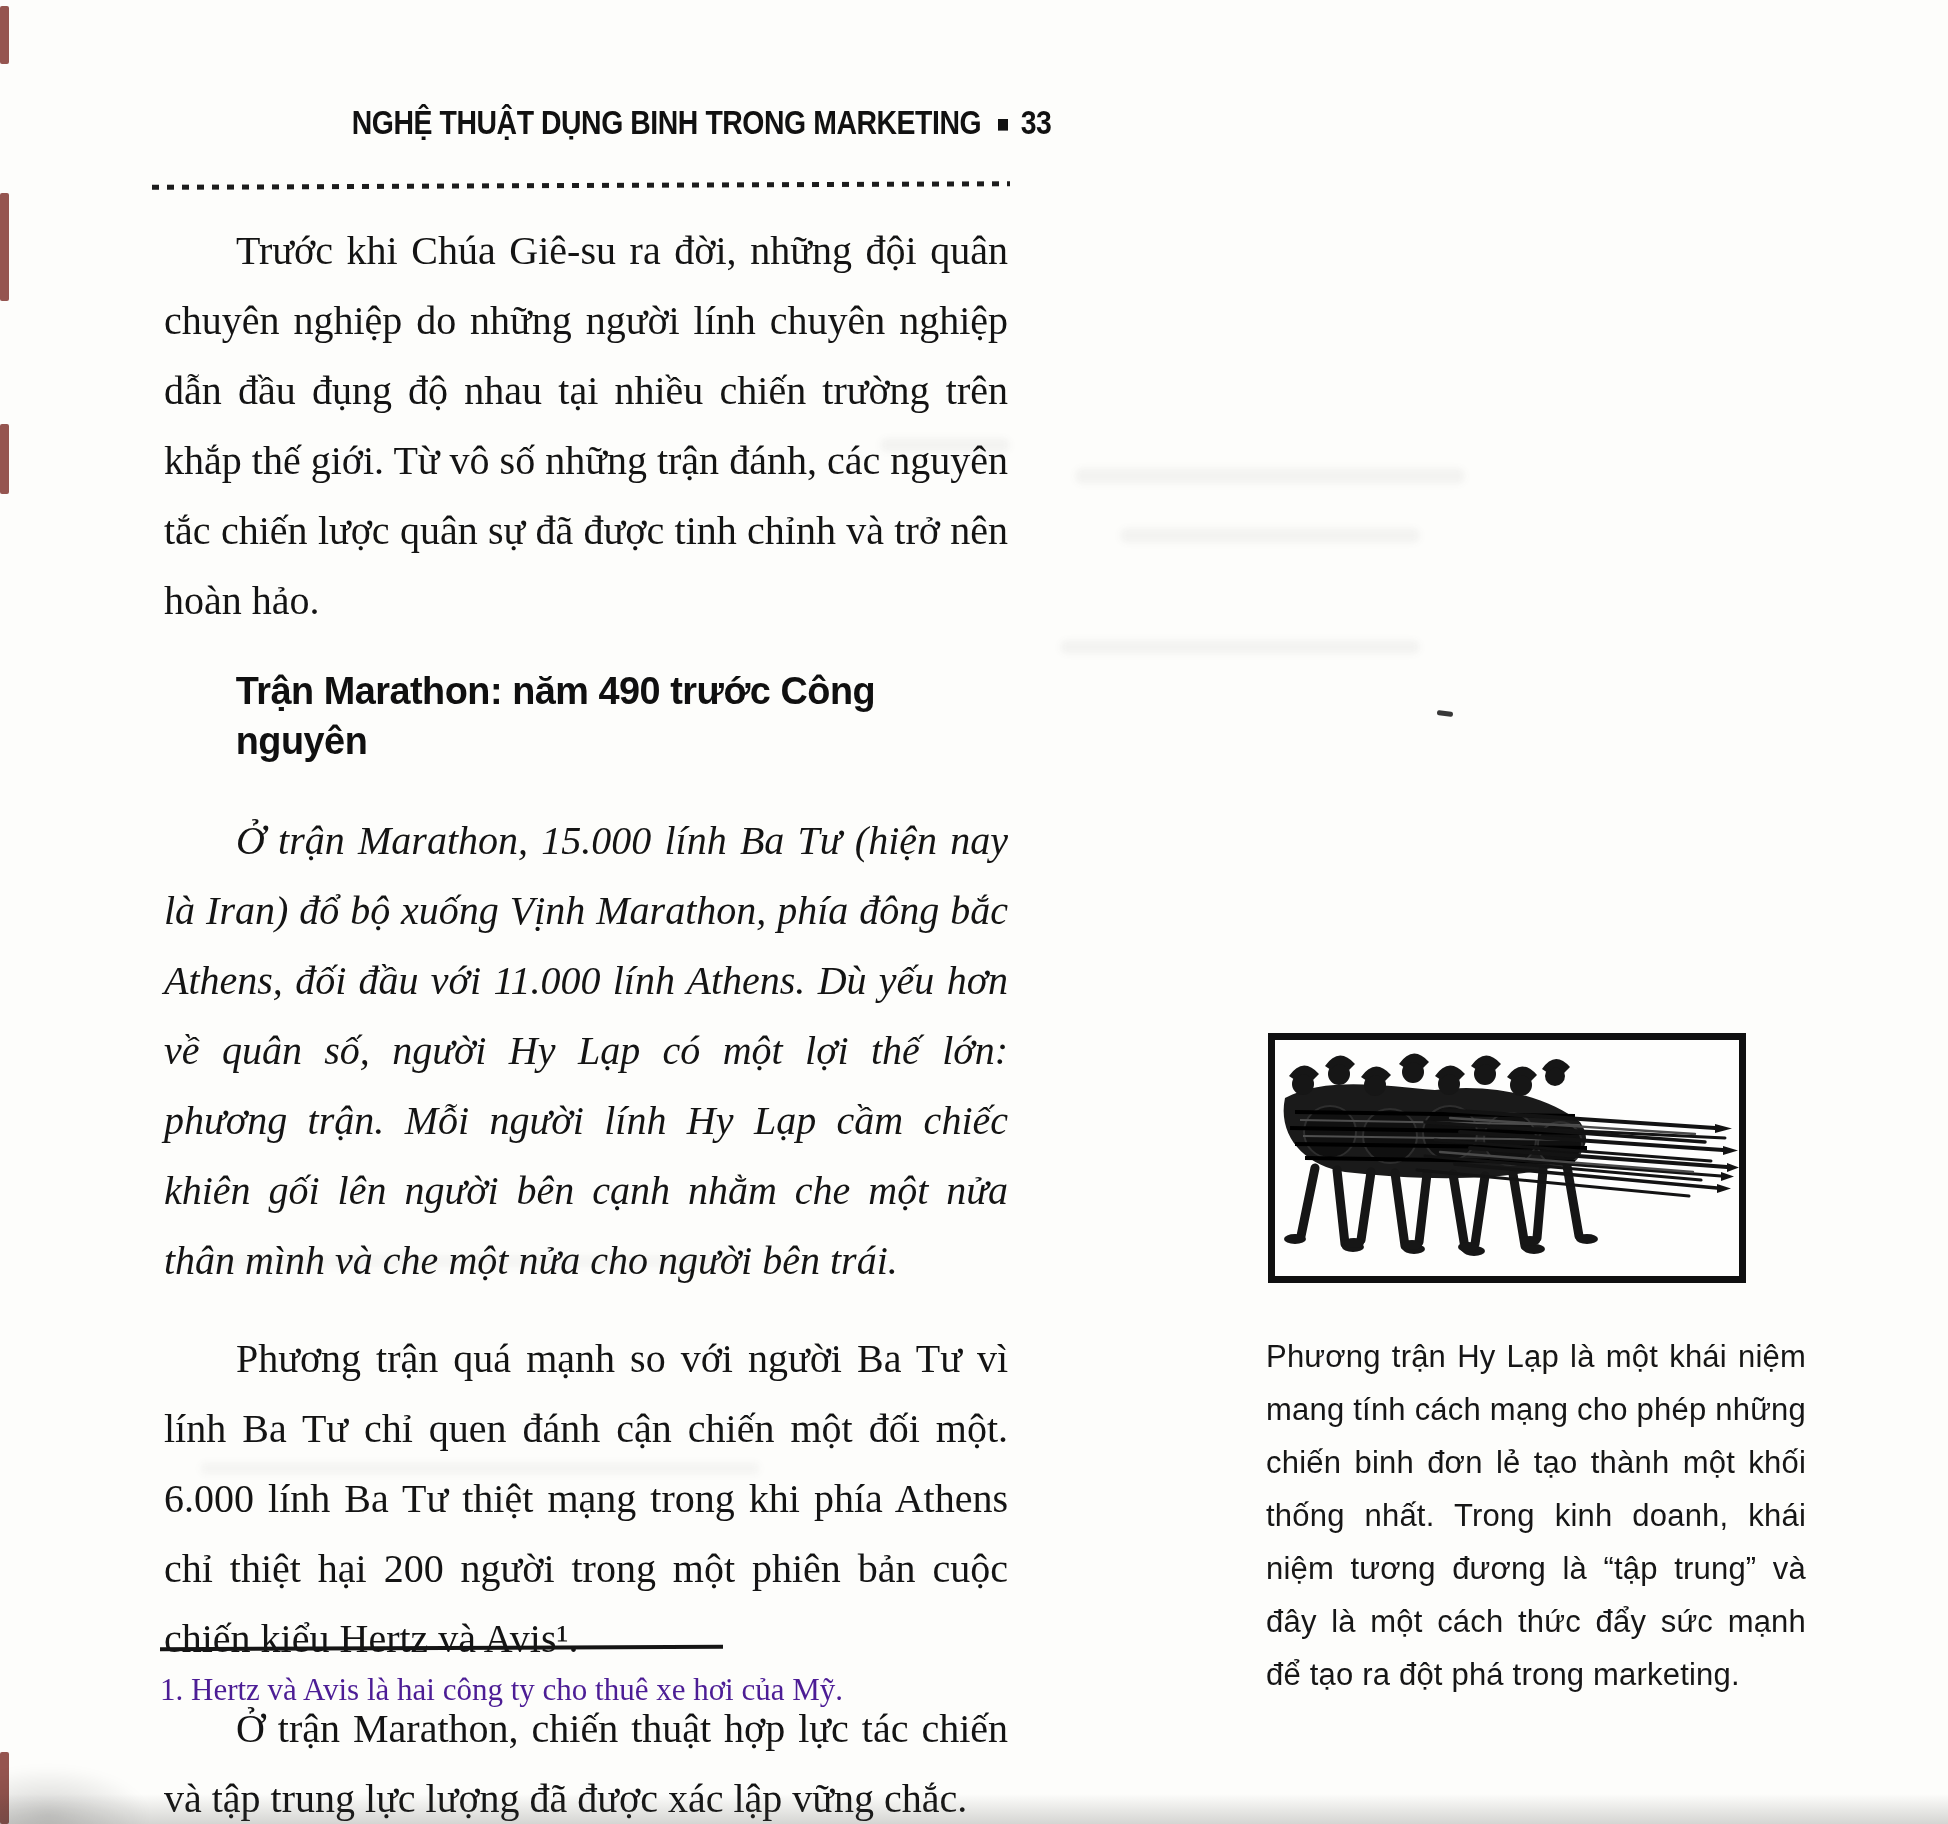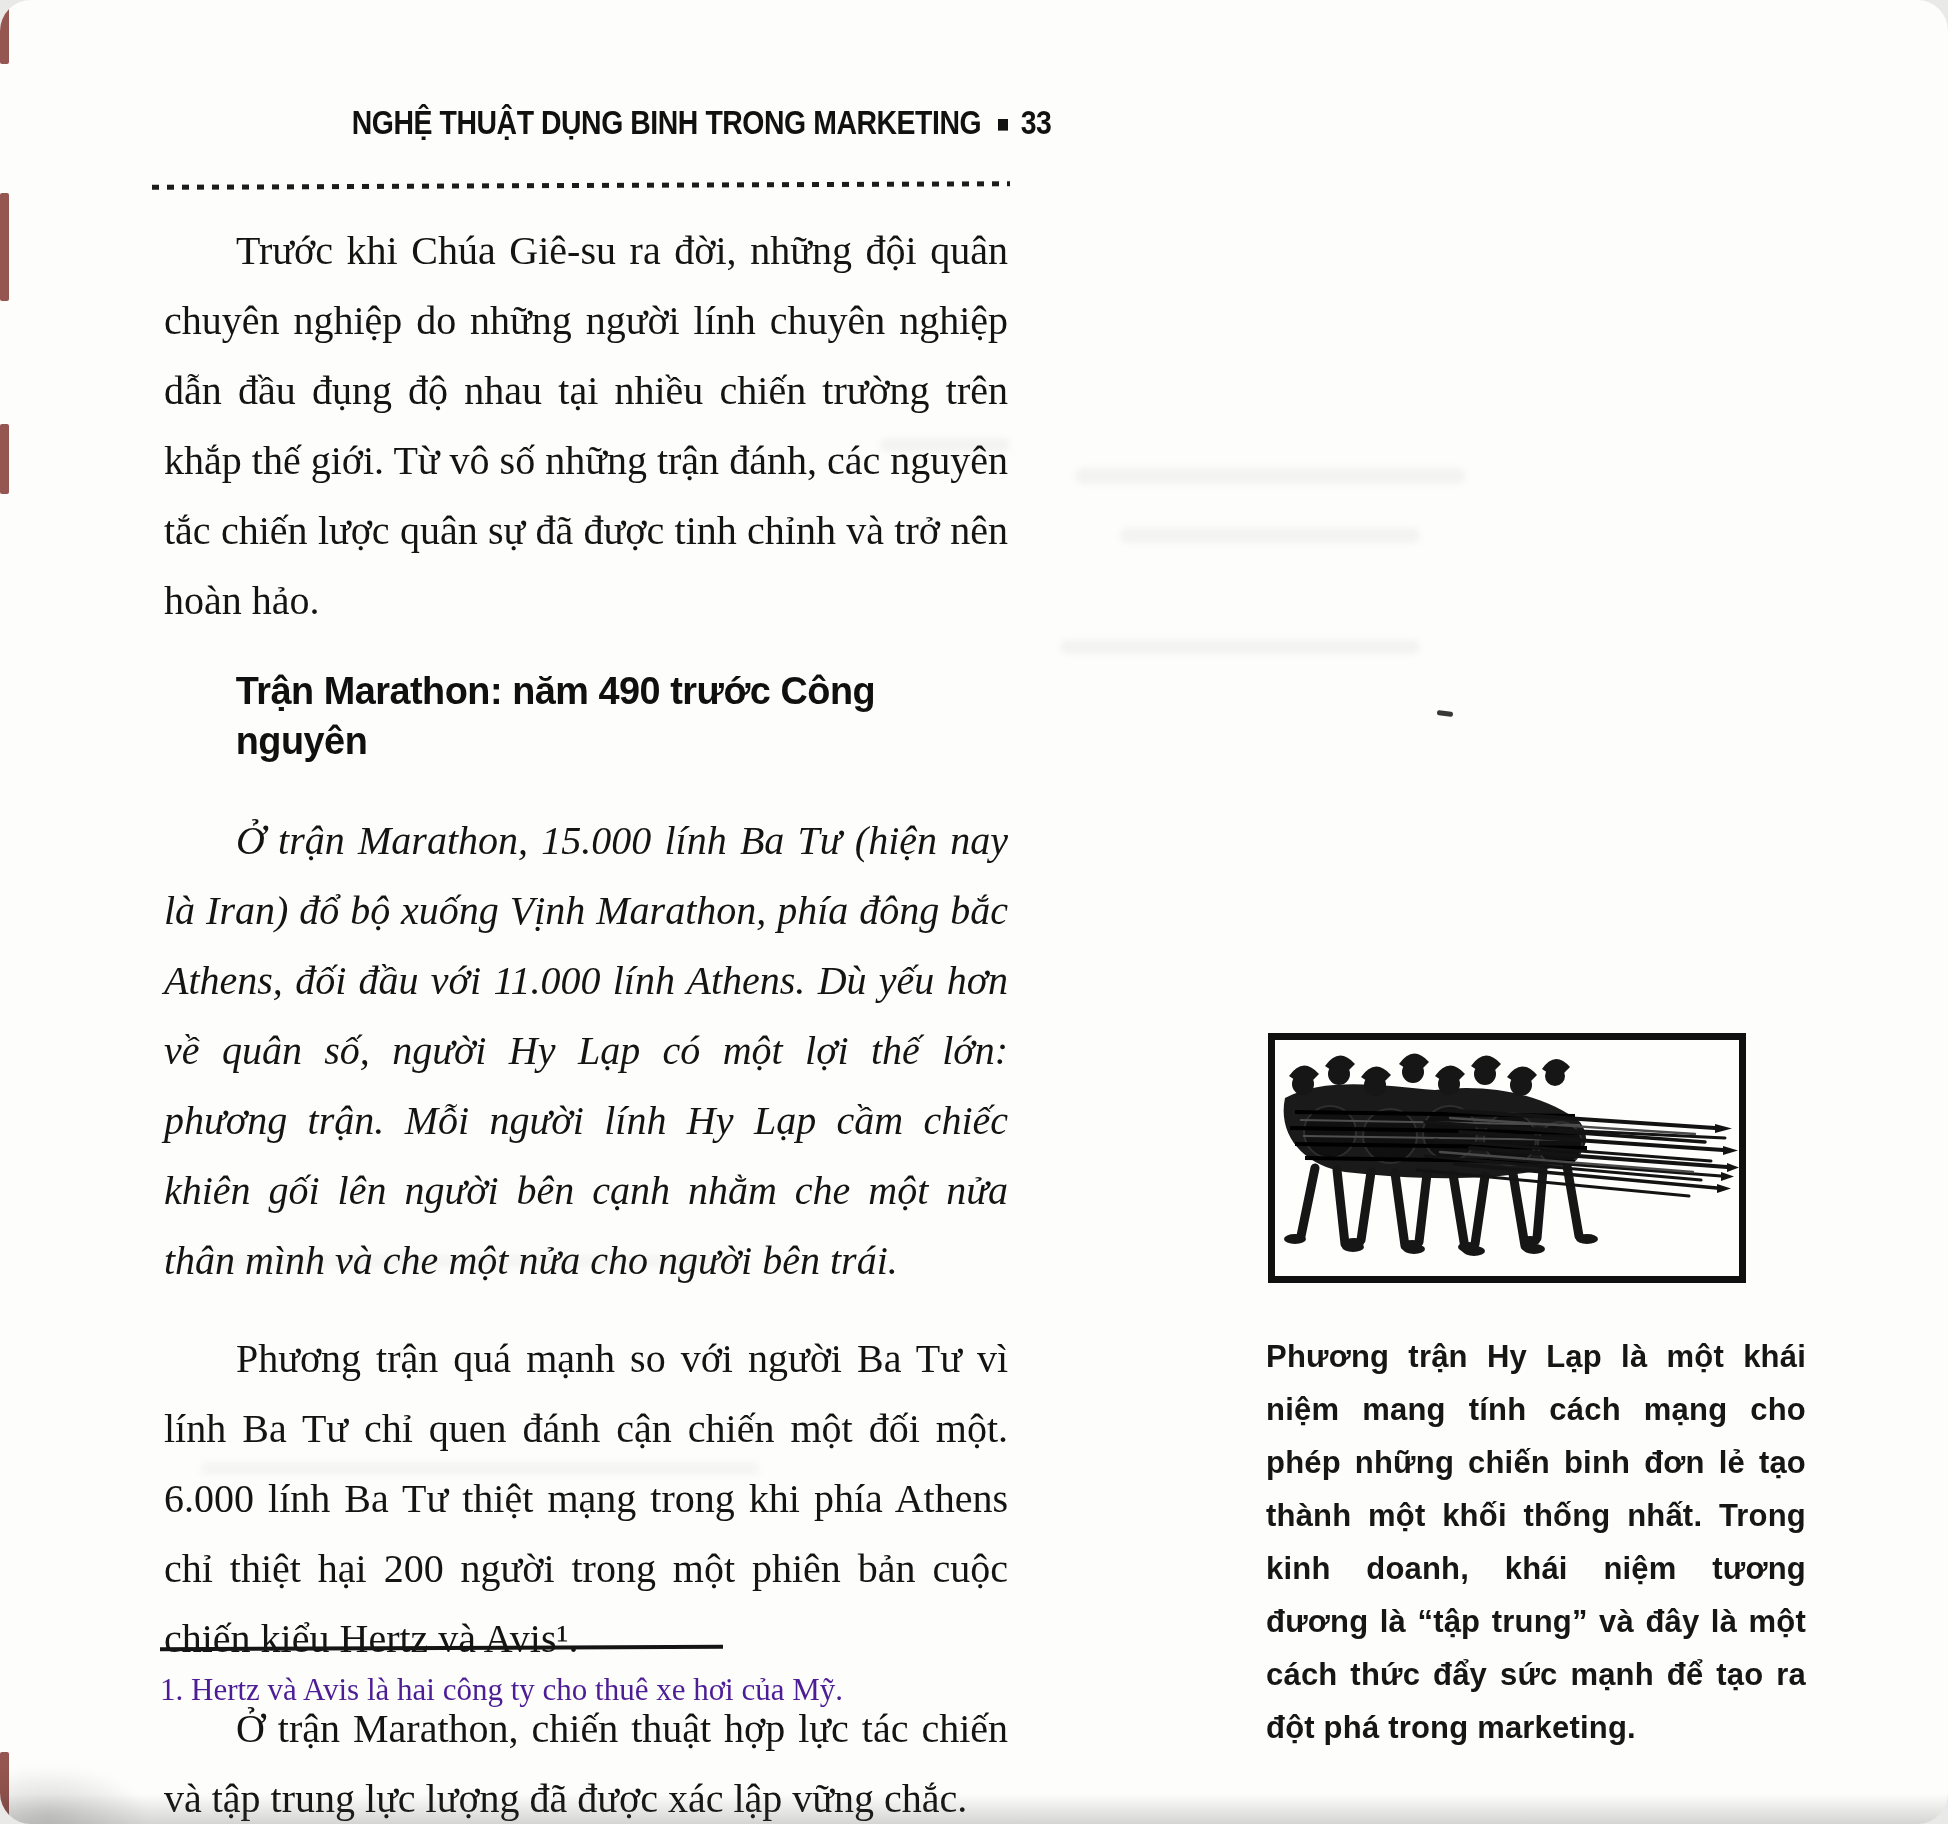--- a/index.html
+++ b/index.html
@@ -3,21 +3,20 @@
 <meta charset="utf-8">
 <style>
   html,body{margin:0;padding:0;background:#e9e9e7;}
   #page{
     position:relative;
     width:1948px;height:1824px;
     background:#fdfdfb;
     overflow:hidden;
     font-family:"Liberation Serif", serif;
     color:#141414;
-    border-radius:31px;
   }
   
   .running-header{
     position:absolute;left:300px;top:104px;width:740px;
     text-align:center;white-space:nowrap;
     font-family:"Liberation Sans", sans-serif;
     font-weight:bold;font-size:33px;letter-spacing:-0.5px;
     transform:scaleX(0.86);transform-origin:center;
     color:#111;
   }
@@ -54,21 +53,21 @@
   }
   
   .figure-frame{
     position:absolute;left:1268px;top:1033px;width:464px;height:236px;
     border:7px solid #101010;background:#fefefd;
   }
   .figure-frame svg{display:block;width:100%;height:100%;}
   .figure-caption{
     position:absolute;left:1266px;top:1330px;width:540px;
     font-family:"Liberation Sans", sans-serif;
-    font-weight:bold;font-size:31px;line-height:53px;
+    font-weight:normal;font-size:31px;line-height:53px;
     text-align:justify;color:#161616;letter-spacing:0.2px;
   }
   
   .red-mark{position:absolute;left:0;width:9px;background:#7a2b26;opacity:.8;border-radius:2px;}
   .red-mark.m1{top:6px;height:58px;}
   .red-mark.m2{top:193px;height:108px;}
   .red-mark.m3{top:424px;height:70px;}
   .red-mark.m4{top:1752px;height:72px;}
   .bottom-shade{
     position:absolute;left:0;top:1794px;width:1948px;height:30px;

